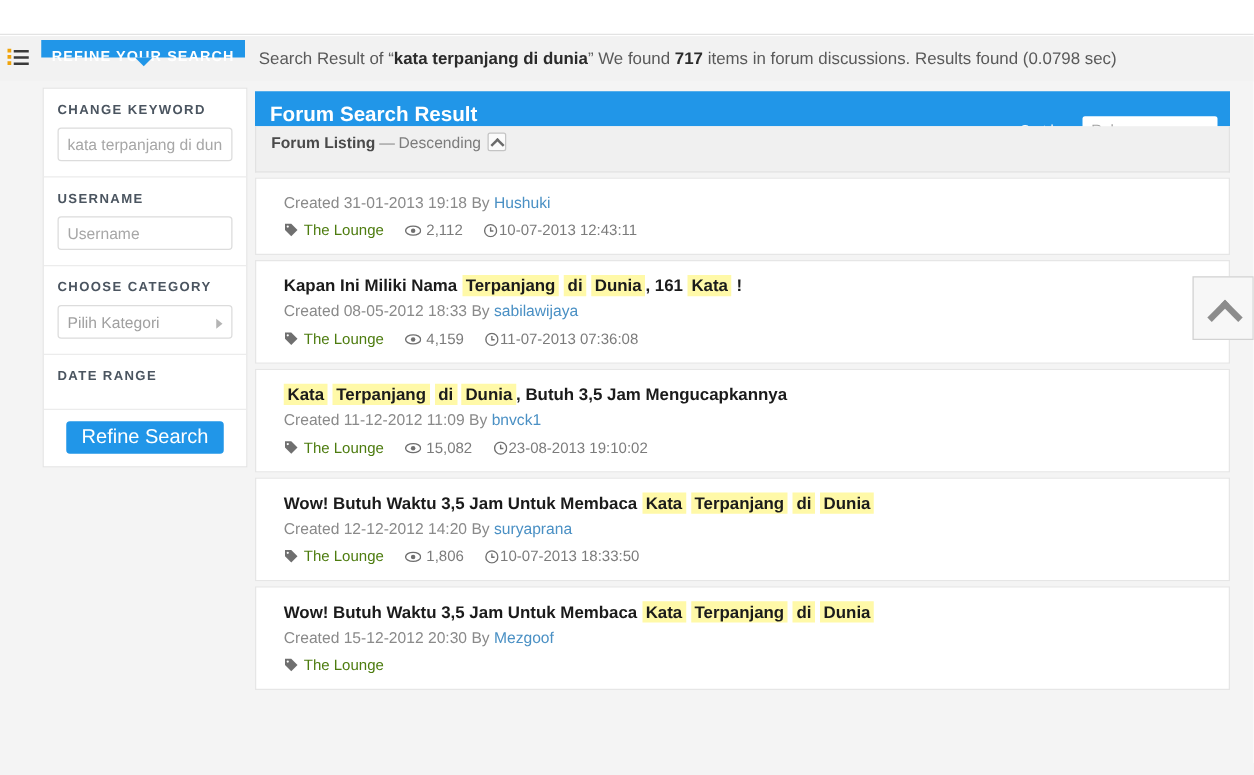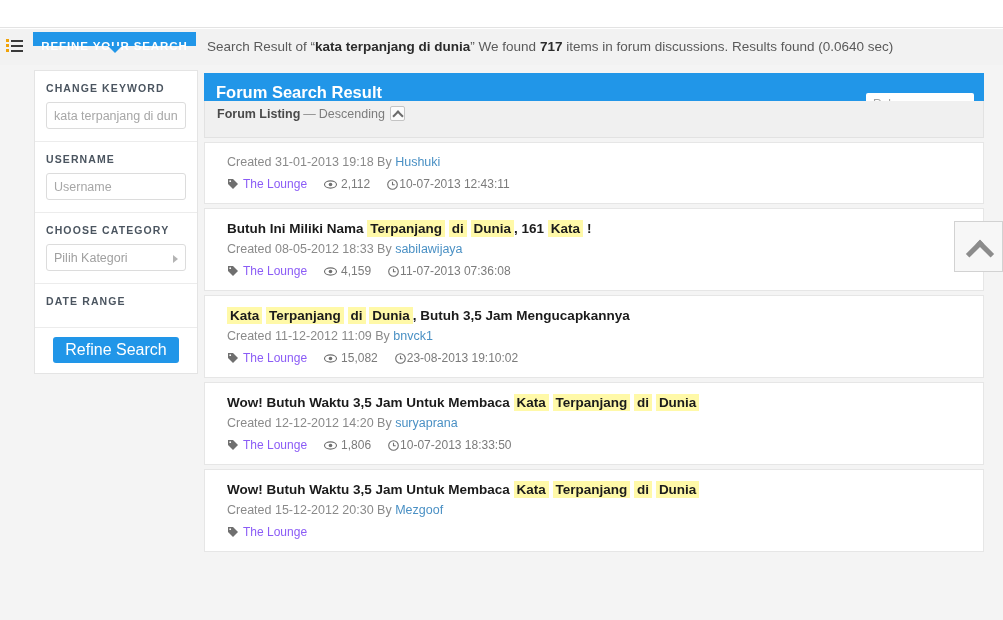--- a/index.html
+++ b/index.html
@@ -294,21 +294,21 @@
     margin-bottom: 5px;
   }
   .r-meta a { color: #4a90c4; text-decoration: none; }
   .r-stats {
     font-size: 12px;
     color: #7b7b7b;
     line-height: 16px;
     white-space: nowrap;
   }
   .r-stats .seg { display: inline-block; margin-right: 17px; }
-  .r-stats a { color: #8b5cf6; text-decoration: none; }
+  .r-stats a { color: #4d7c0f; text-decoration: none; }
   .ic { display: inline-block; vertical-align: -2px; margin-right: 4px; }
 
   
   .scroll-top {
     position: absolute;
     left: 954px; top: 221px;
     width: 49px; height: 51px;
     background: #f7f7f7;
     border: 1px solid #d2d2d2;
     cursor: pointer;
@@ -340,21 +340,21 @@
       <span class="ml b"></span>
       <span class="ml c"></span>
   </div>
 
   <div class="refine-tab">
     <span>REFINE YOUR SEARCH</span>
     <span class="arrow"></span>
   </div>
 
   <div class="search-summary">
-    <span>Search Result of “</span><b>kata terpanjang di dunia</b><span>” We found </span><b>717</b><span> items in forum discussions. Results found (0.0640 sec)</span>
+    <span>Search Result of “</span><b>kata terpanjang di dunia</b><span>” We found </span><b>717</b><span> items in forum discussions. Results found (0.0798 sec)</span>
   </div>
 
   <div class="sidebar">
 
     <div class="side-block">
       <div class="side-label">CHANGE KEYWORD</div>
       <input class="side-input" type="text" placeholder="kata terpanjang di dunia" style="">
     </div>
 
     <div class="side-block">
@@ -404,21 +404,21 @@
                   <circle cx="3.2" cy="3.2" r="0.9" fill="#fff"></circle>
                 </svg></span><a href="#">The Lounge</a></span><span class="seg"><span class="ic"><svg width="13" height="11" viewBox="0 0 13 11">
                   <ellipse cx="6.5" cy="5.5" rx="6" ry="3.6" fill="none" stroke="#6f6f6f" stroke-width="1.1"></ellipse>
                   <circle cx="6.5" cy="5.5" r="1.8" fill="#6f6f6f"></circle>
                 </svg></span><span>2,112</span></span><span class="seg"><span class="ic" style="margin-right:1px"><svg width="11" height="11" viewBox="0 0 11 11">
                   <circle cx="5.5" cy="5.5" r="4.8" fill="none" stroke="#6f6f6f" stroke-width="1.1"></circle>
                   <path d="M5.5 2.8v3h2.2" stroke="#6f6f6f" stroke-width="1.1" fill="none"></path>
                 </svg></span><span>10-07-2013 12:43:11</span></span></div>
         </div>
         <div class="result-item">
-          <div class="r-title"><span>Butuh Ini Miliki Nama </span><mark>Terpanjang</mark><span> </span><mark>di</mark><span> </span><mark>Dunia</mark><span>, 161 </span><mark>Kata</mark><span> !</span></div>
+          <div class="r-title"><span>Kapan Ini Miliki Nama </span><mark>Terpanjang</mark><span> </span><mark>di</mark><span> </span><mark>Dunia</mark><span>, 161 </span><mark>Kata</mark><span> !</span></div>
           <div class="r-meta"><span>Created 08-05-2012 18:33 By </span><a href="#">sabilawijaya</a></div>
           <div class="r-stats"><span class="seg"><span class="ic"><svg width="12" height="12" viewBox="0 0 12 12">
                   <path d="M1 1h5l5 5-5 5-5-5z" fill="#6f6f6f"></path>
                   <circle cx="3.2" cy="3.2" r="0.9" fill="#fff"></circle>
                 </svg></span><a href="#">The Lounge</a></span><span class="seg"><span class="ic"><svg width="13" height="11" viewBox="0 0 13 11">
                   <ellipse cx="6.5" cy="5.5" rx="6" ry="3.6" fill="none" stroke="#6f6f6f" stroke-width="1.1"></ellipse>
                   <circle cx="6.5" cy="5.5" r="1.8" fill="#6f6f6f"></circle>
                 </svg></span><span>4,159</span></span><span class="seg"><span class="ic" style="margin-right:1px"><svg width="11" height="11" viewBox="0 0 11 11">
                   <circle cx="5.5" cy="5.5" r="4.8" fill="none" stroke="#6f6f6f" stroke-width="1.1"></circle>
                   <path d="M5.5 2.8v3h2.2" stroke="#6f6f6f" stroke-width="1.1" fill="none"></path>

